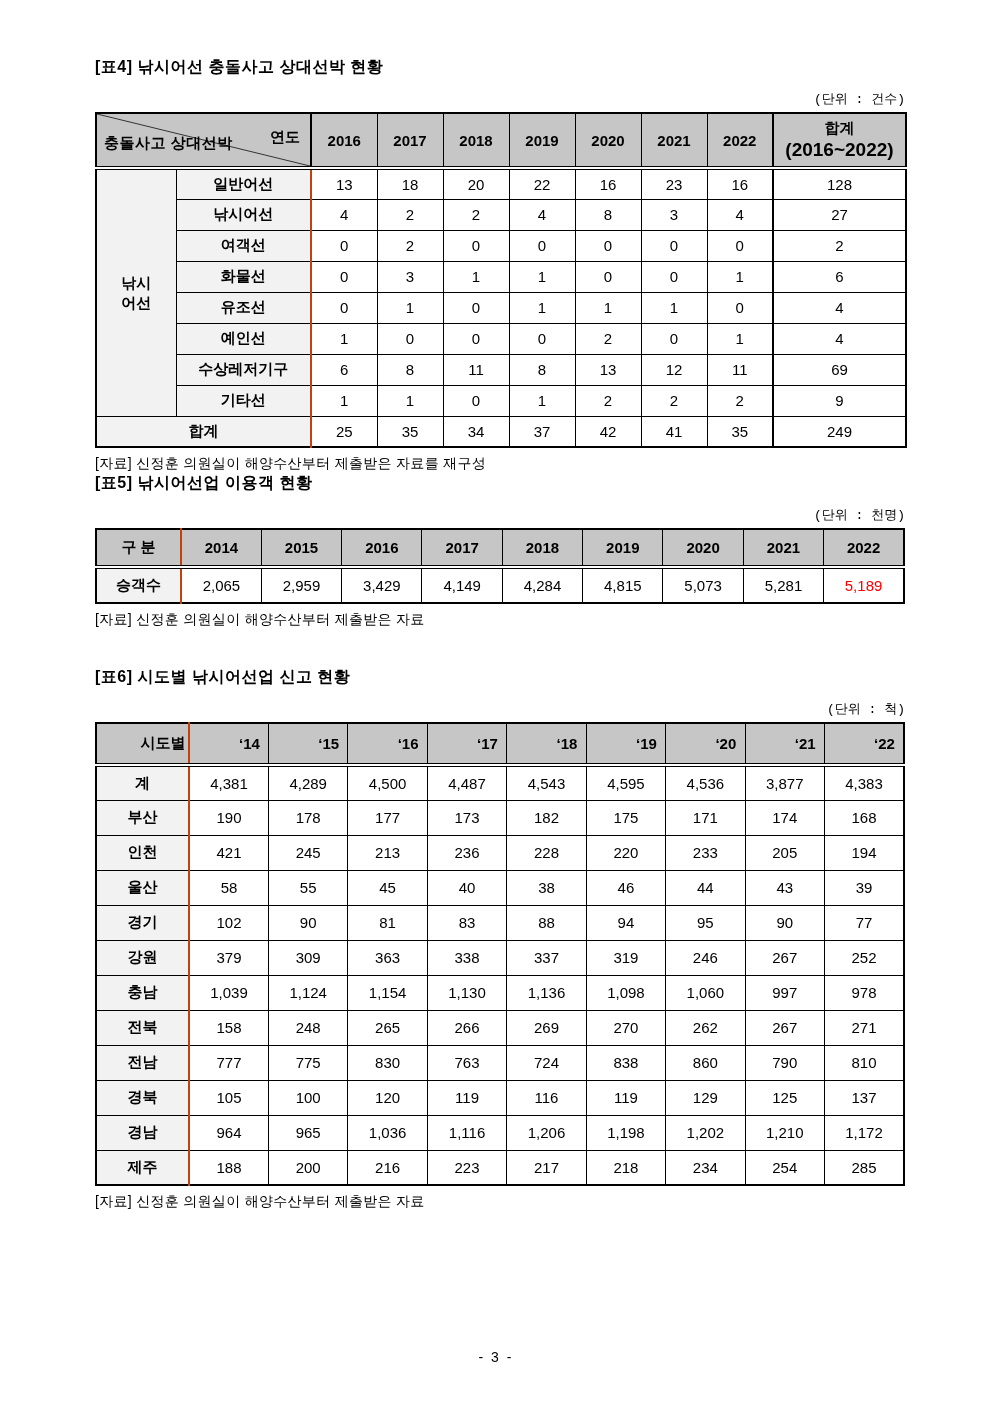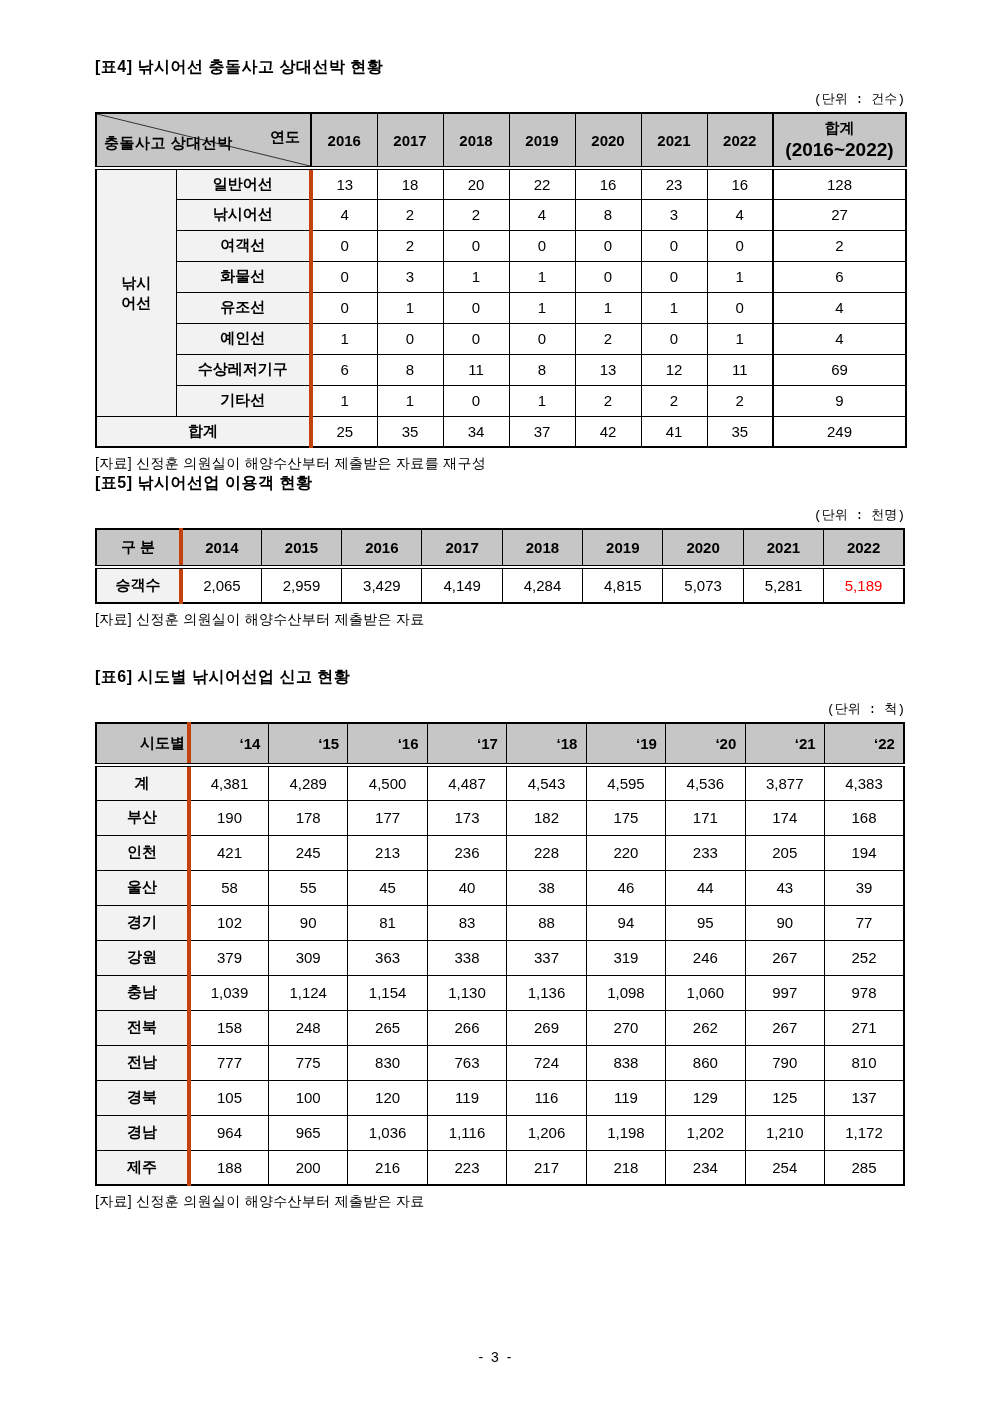--- a/index.html
+++ b/index.html
@@ -47,21 +47,21 @@
     overflow: hidden;
     white-space: nowrap;
   }
   th { font-weight: bold; }
   td { font-weight: normal; background: #fff; }
 
   tr.head th {
     background: #c6c6c6;
     border-bottom: 4px double #000;
   }
-  .label-th { background: #f2f2f2; border-right: 4px solid #c2410c; }
+  .label-th { background: #f2f2f2; border-right: 2px solid #c2410c; }
   .group-th { background: #f2f2f2; line-height: 1.3; border-right: 1px solid #000; }
 
   
   .t4 tr.head th { height: 55px; }
   .t4 td, .t4 tbody th { height: 31px; }
   .t4 .sum-col { border-left: 2px solid #000; }
   .t4 .total-th { border-left: 2px solid #000; line-height: 1.25; }
   .t4 .total-sub { font-size: 19px; }
   .diag-cell { position: relative; border-right: 2px solid #000; }
   .diag-cell svg { position: absolute; inset: 0; width: 100%; height: 100%; }

